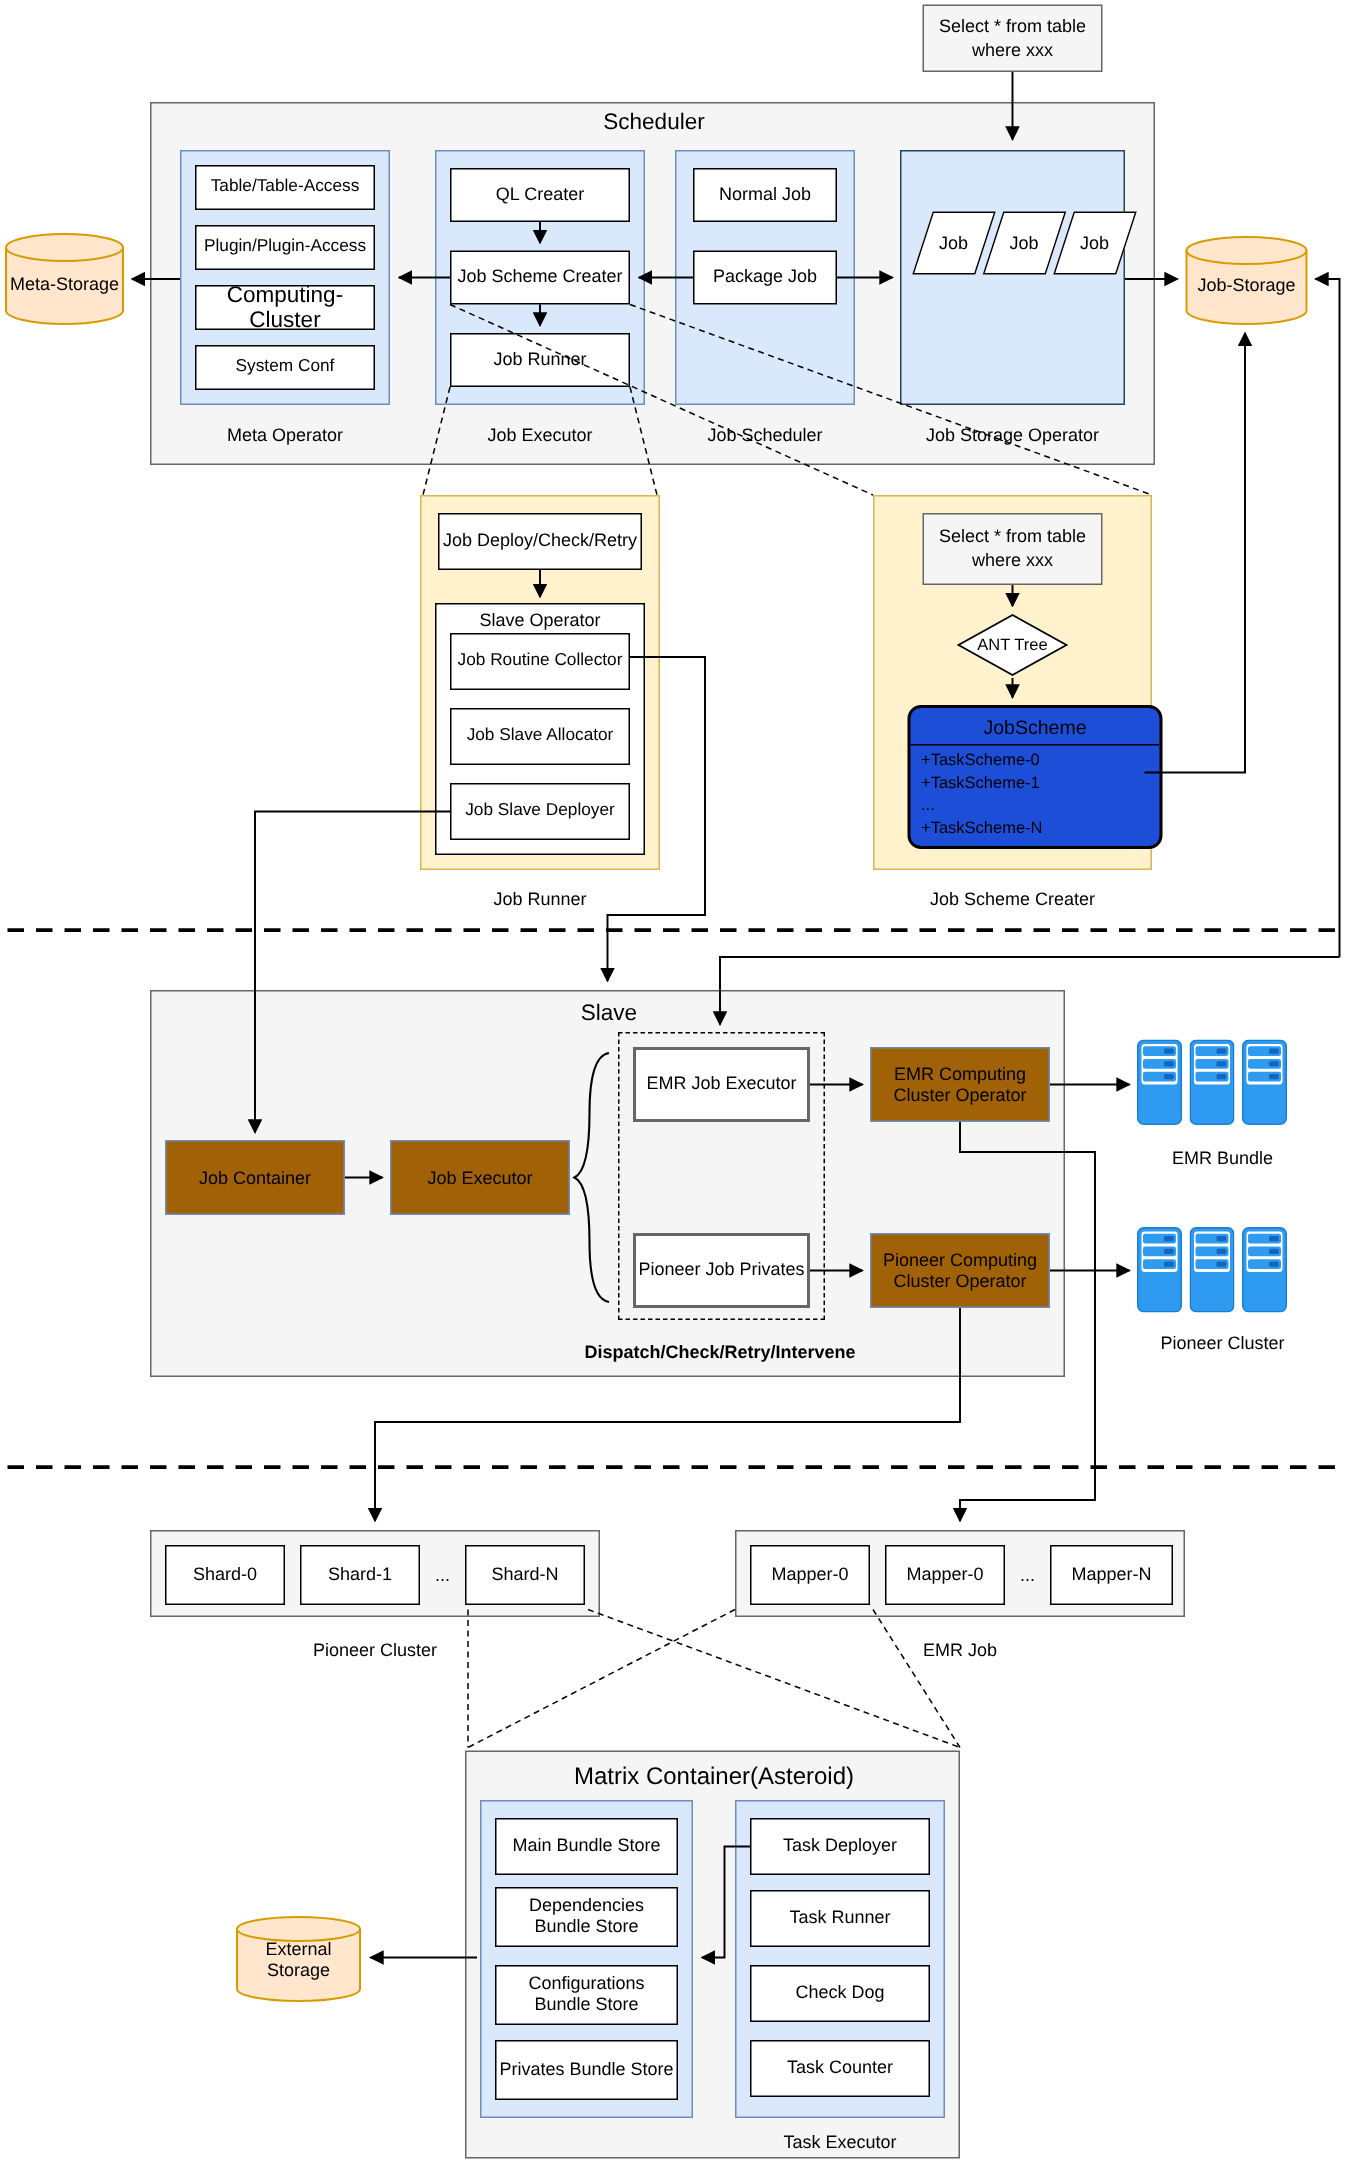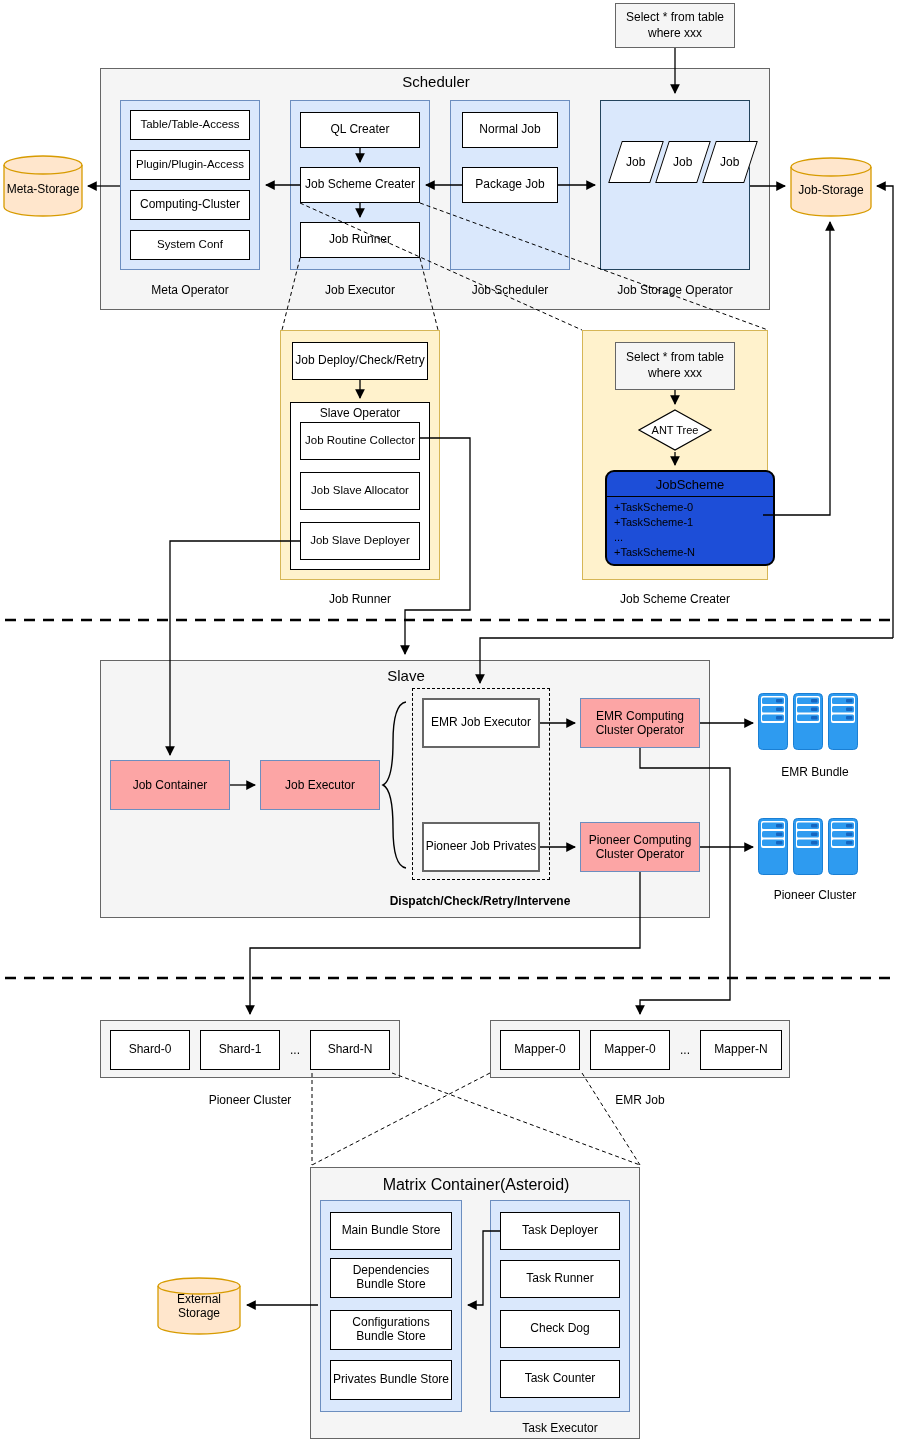--- a/index.html
+++ b/index.html
@@ -1,21 +1,21 @@
 <!DOCTYPE html>
 <html><head>
 <meta charset="utf-8">
 <style>
   html,body{margin:0;padding:0;background:#fff;}
   body{width:900px;height:1441px;position:relative;font-family:"Liberation Sans",sans-serif;color:#000;}
   .abs{position:absolute;box-sizing:border-box;}
   .cc{display:flex;align-items:center;justify-content:center;text-align:center;}
   .wbox{background:#fff;border:1px solid #000;font-size:12px;line-height:1.15;}
   .gbox{background:#fff;border:2px solid #666;font-size:12px;line-height:1.15;}
-  .bbox{background:#fca5a5;border:1px solid #6c8ebf;font-size:12px;line-height:1.2;}
+  .bbox{background:#a16207;border:1px solid #6c8ebf;font-size:12px;line-height:1.2;}
   .gcont{background:#f5f5f5;border:1px solid #666;}
   .blcont{background:#dae8fc;border:1px solid #6c8ebf;}
   .ycont{background:#fff2cc;border:1px solid #d6b656;}
   .note{background:#f5f5f5;border:1px solid #666;font-size:12px;line-height:1.3;}
   .dashcont{border:1.5px dashed #000;background:transparent;}
   .lab{font-size:12px;text-align:center;line-height:1.2;}
   .ttl{font-size:15px;text-align:center;}
   .para{width:40px;height:40px;background:#fff;border:1px solid #000;transform:skewX(-18deg);display:flex;align-items:center;justify-content:center;}
   .para span{transform:skewX(18deg);font-size:12px;}
   svg.overlay{position:absolute;left:0;top:0;z-index:9;pointer-events:none;}
@@ -24,21 +24,21 @@
 </head>
 <body>
 
 <div class="abs gcont" style="left:100px;top:68px;width:670px;height:242px;">
   <div class="abs ttl" style="left:0;top:4px;width:670px;">Scheduler</div>
 </div>
 
 <div class="abs blcont" style="left:120px;top:100px;width:140px;height:170px;"></div>
 <div class="abs wbox cc" style="left:130px;top:110px;width:120px;height:30px;font-size:11.5px;">Table/Table-Access</div>
 <div class="abs wbox cc" style="left:130px;top:150px;width:120px;height:30px;font-size:11.5px;">Plugin/Plugin-Access</div>
-<div class="abs wbox cc" style="left:130px;top:190px;width:120px;height:30px;font-size:12px;">Computing-Cluster</div>
+<div class="abs wbox cc" style="left:130px;top:190px;width:120px;height:30px;font-size:15px;">Computing-Cluster</div>
 <div class="abs wbox cc" style="left:130px;top:230px;width:120px;height:30px;font-size:11.5px;">System Conf</div>
 <div class="abs lab" style="left:120px;top:283px;width:140px;">Meta Operator</div>
 
 <div class="abs blcont" style="left:290px;top:100px;width:140px;height:170px;"></div>
 <div class="abs wbox cc" style="left:300px;top:112px;width:120px;height:36px;">QL Creater</div>
 <div class="abs wbox cc" style="left:300px;top:167px;width:120px;height:36px;">Job Scheme Creater</div>
 <div class="abs wbox cc" style="left:300px;top:222px;width:120px;height:36px;">Job Runner</div>
 <div class="abs lab" style="left:290px;top:283px;width:140px;">Job Executor</div>
 
 <div class="abs blcont" style="left:450px;top:100px;width:120px;height:170px;"></div>

